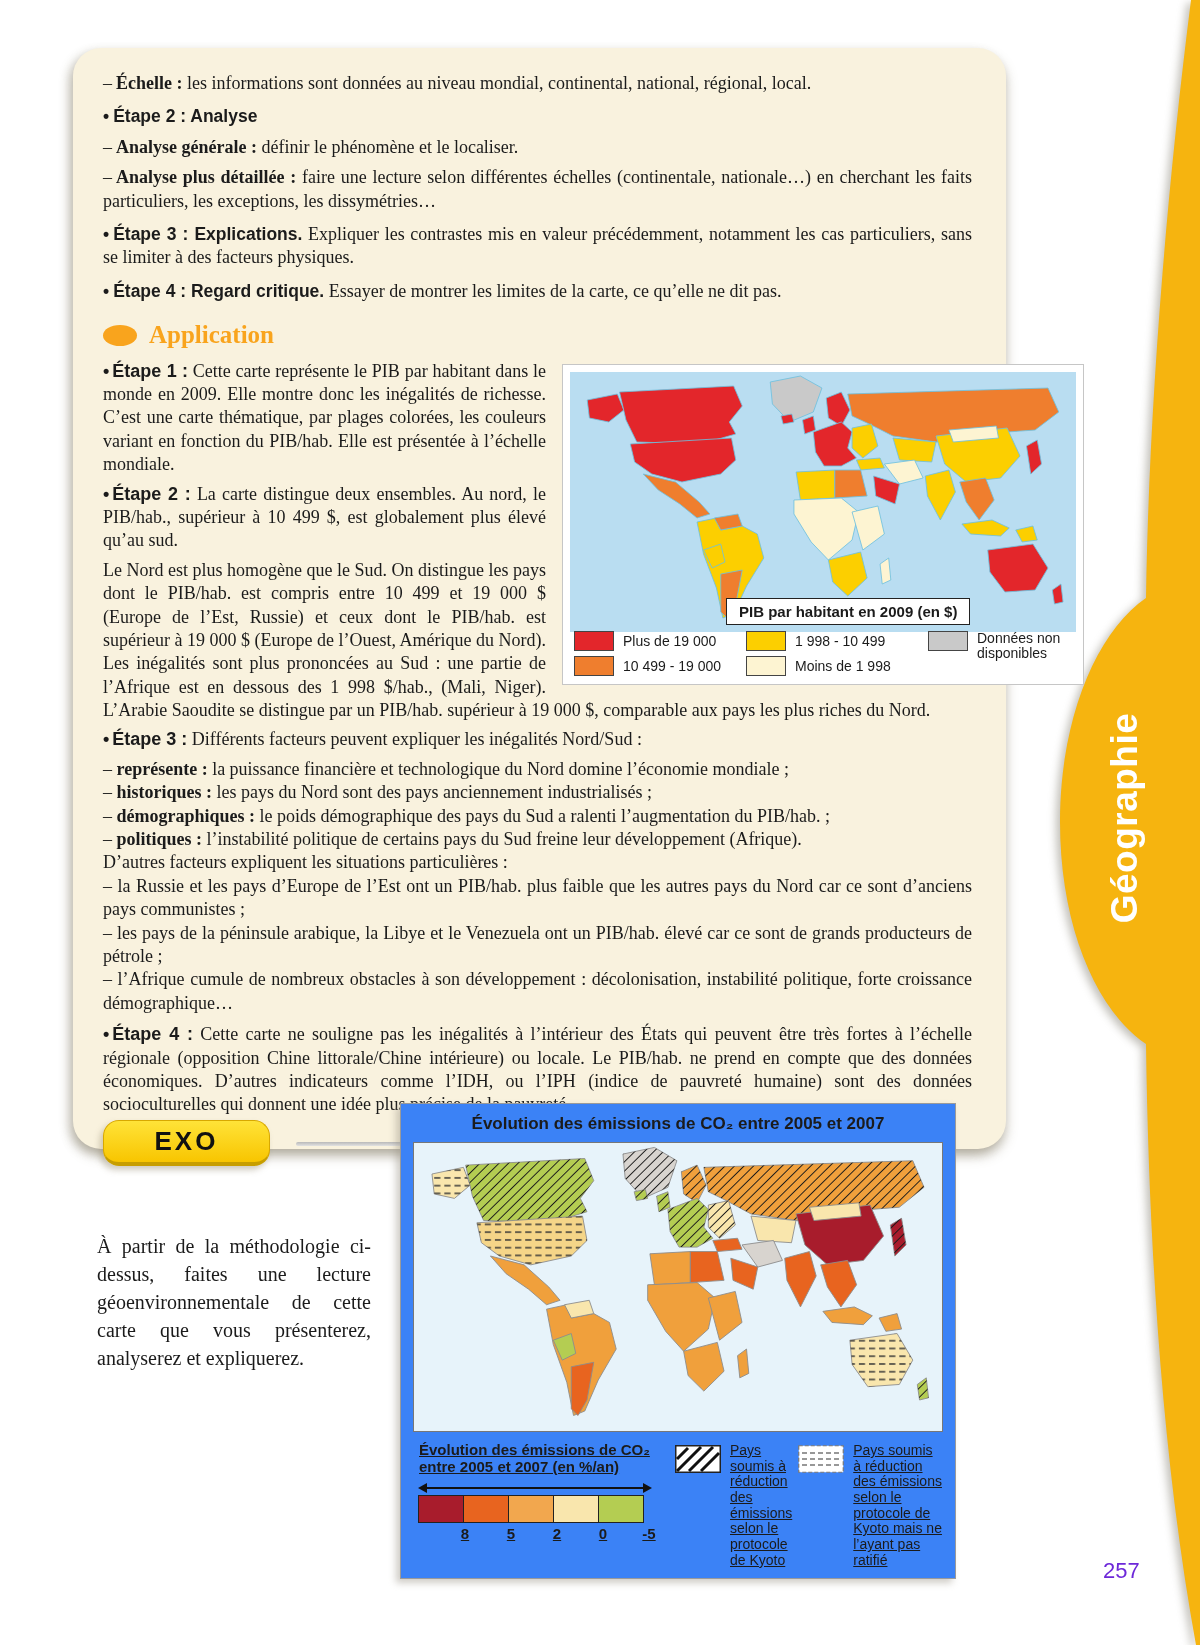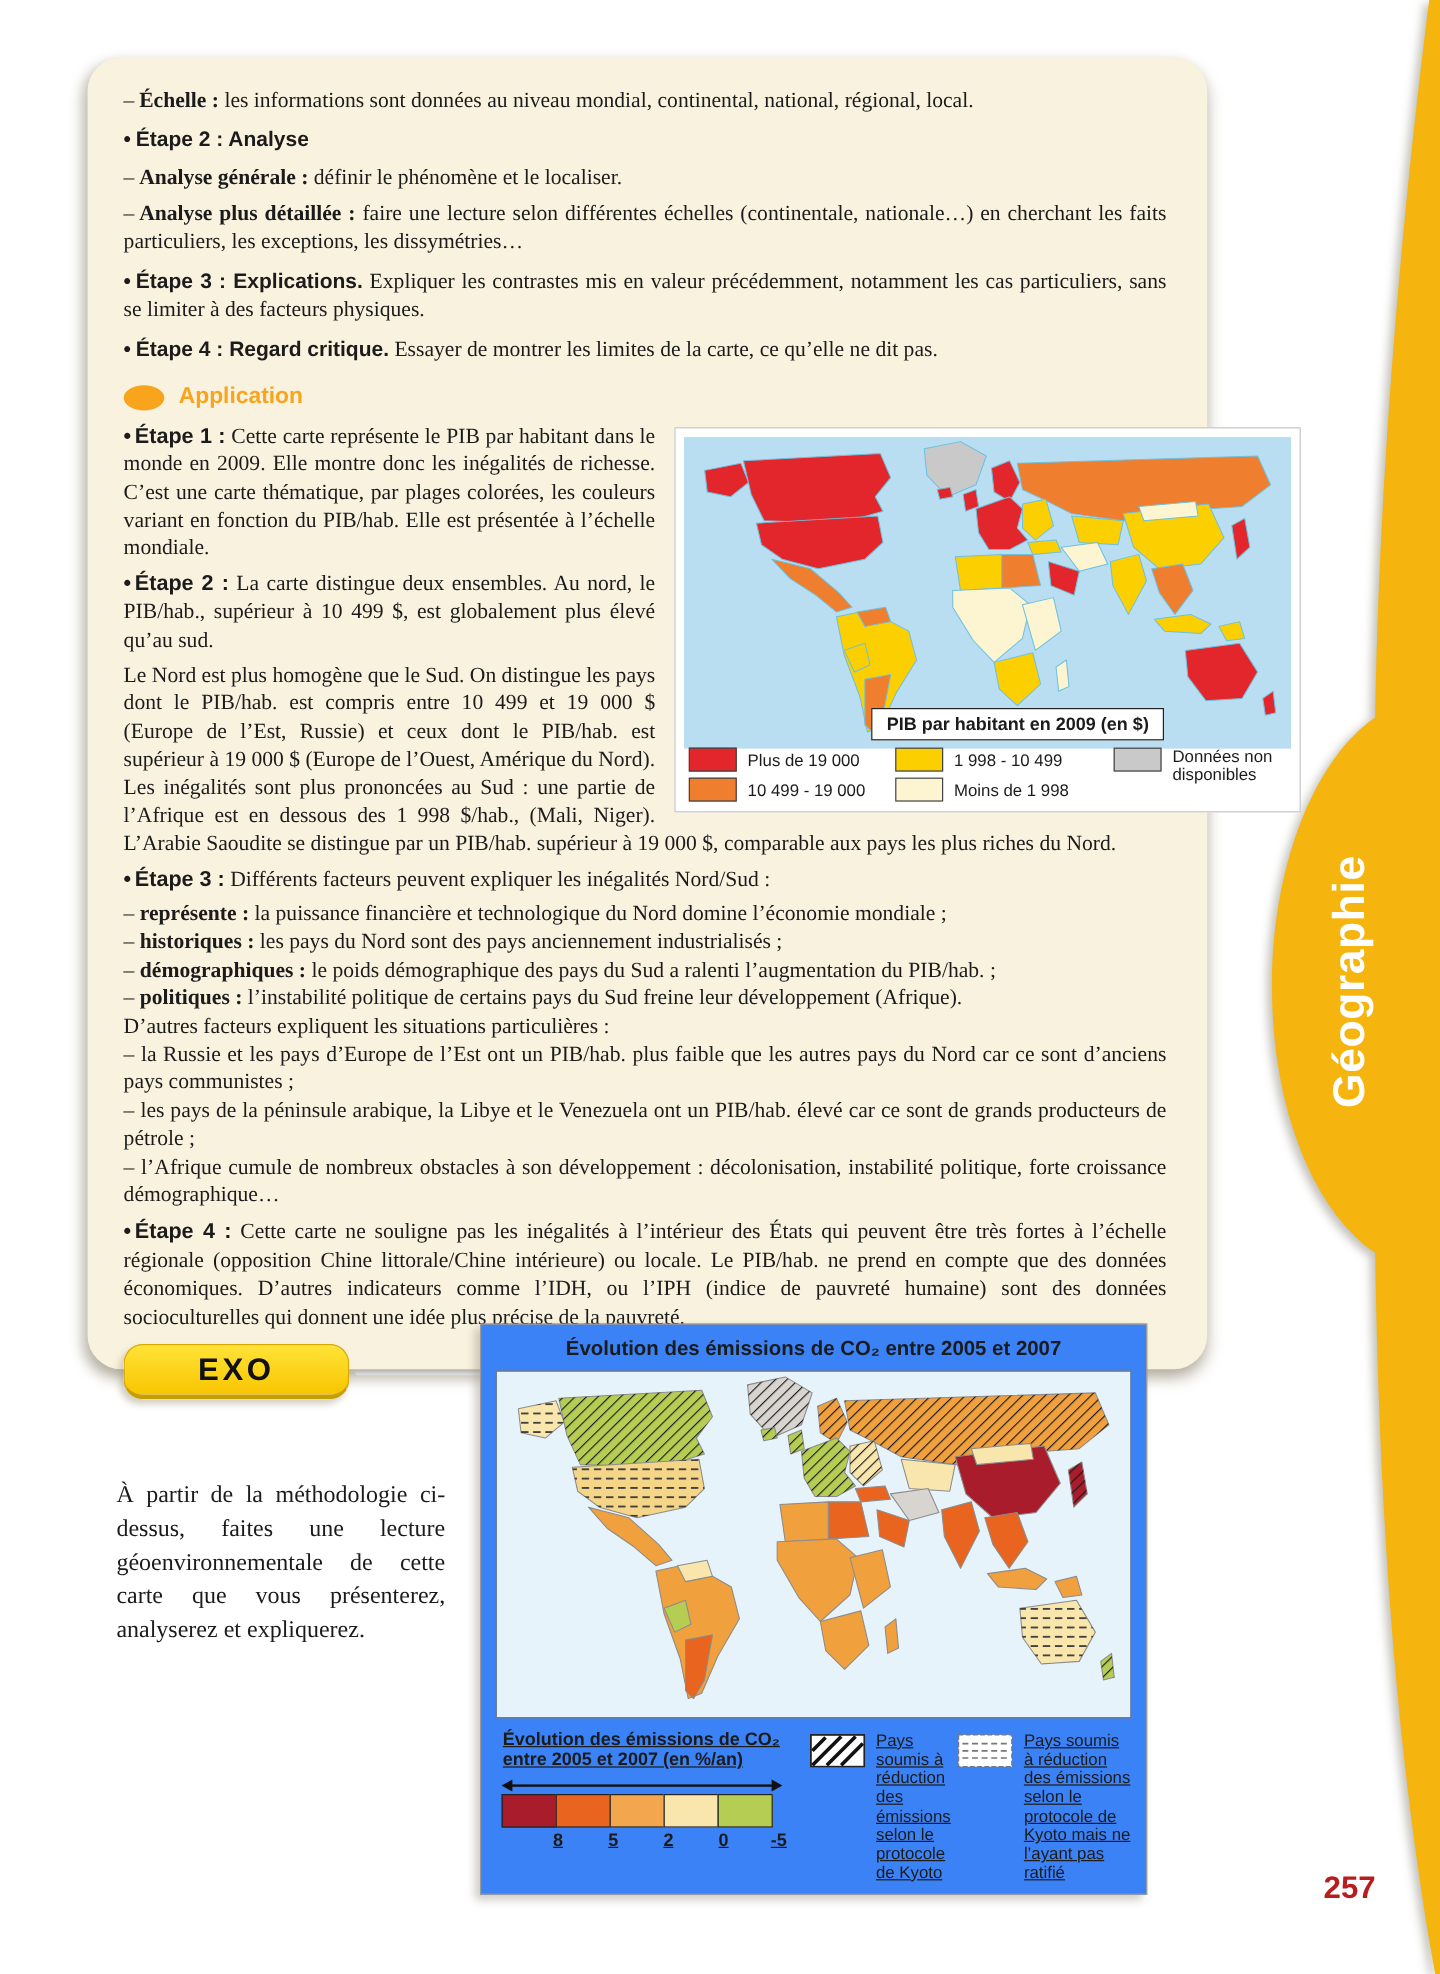--- a/index.html
+++ b/index.html
@@ -27,21 +27,21 @@
     font-size:18px; line-height:1.3;
   }
   .m-item { margin:0 0 7px; text-align:justify; }
   .m-item.head { margin-top:10px; }
   .serif-b { font-weight:bold; }
   .sans-b { font-family:"Liberation Sans", sans-serif; font-weight:bold; font-size:17.5px; }
   .marker { margin-right:4px; }
 
   .app-header { margin:16px 0 8px; display:flex; align-items:center; }
   .app-dot { width:34px; height:21px; background:#f9a41d; border-radius:50%; display:inline-block; margin-right:12px; }
-  .app-title { font-family:Liberation Sans, sans-serif; font-weight:bold; font-size:19px; color:#f9a41d;text-align:right; }
+  .app-title { font-family:Liberation Serif, serif; font-weight:bold; font-size:25px; color:#f9a41d;text-align:right; }
 
   .app-p { margin:0 0 6px; text-align:justify; }
   .app-p.tight { margin:0; }
   .etq { font-size:18px; }
   .blt { font-family:"Liberation Sans", sans-serif; font-weight:bold; margin-right:3px; }
 
   
   .map1-fig {
     float:right; width:522px; margin:4px -112px 10px 16px;
     background:#fff; border:1px solid #c6c6c6; padding:7px 7px 6px;
@@ -58,21 +58,21 @@
     font-family:"Liberation Sans", sans-serif; font-size:14px; line-height:1.05;
   }
   .lg-cell { display:flex; align-items:center; gap:9px; }
   .lg-cell.span2 { grid-column:3; grid-row:1/3; align-items:flex-start; }
   .lg-sw { width:40px; height:20px; border:1px solid #444; flex:0 0 auto; }
   .lg-lbl { white-space:nowrap; }
   .lg-cell.span2 .lg-lbl { white-space:normal; width:92px; }
 
   
   .exo-badge {
-    position:absolute; left:103px; top:1120px; width:188px; height:46px;
+    position:absolute; left:103px; top:1120px; width:167px; height:46px;
     background:linear-gradient(#ffe338,#f8c500); border-radius:16px;
     border:1px solid #d8a800; border-bottom:4px solid #c79e00;
     box-shadow:-3px 4px 6px rgba(140,130,100,.4);
     display:flex; align-items:center; justify-content:center;
     font-family:"Liberation Sans", sans-serif; font-weight:bold; font-size:26px;
     letter-spacing:3px; color:#111;
   }
   .exo-line { position:absolute; left:296px; top:1142px; width:108px; height:4px;
     background:linear-gradient(#b9b9b9,#e2e2e2); border-radius:2px; }
   .exo-text { position:absolute; left:97px; top:1232px; width:274px;
@@ -98,21 +98,21 @@
   .swatches { display:flex; width:232px; }
   .sw { width:46px; height:28px; border:1px solid #222; margin-left:-1px; flex:0 0 auto; }
   .ticks { display:flex; width:232px; font-weight:bold; font-size:15px; margin-top:2px; }
   .ticks span { width:46px; text-align:center; transform:translateX(23px); }
   .hatch-col { flex:1; display:flex; flex-direction:row; gap:6px; padding-top:2px; }
   .h-item { display:flex; gap:9px; align-items:flex-start; }
   .h-sw { flex:0 0 auto; margin-top:2px; }
   .h-txt { font-size:14px; line-height:1.12; }
 
   .page-number { position:absolute; left:1103px; top:1558px;
-    font-family:"Liberation Sans", sans-serif; font-weight:bold; font-size:26px; color:#b91c1c; }
+    font-family:"Liberation Sans", sans-serif; font-weight:normal; font-size:22px; color:#6d28d9; }
 </style>
 </head>
 <body>
 
 <div class="page">
 
   <svg class="side-band" viewBox="0 0 1200 1645">
     <path d="M1191,0 C1168,180 1149,400 1146,598 C1096,632 1060,720 1060,822 C1060,926 1096,1010 1146,1044 C1149,1260 1164,1470 1196,1645 L1200,1645 L1200,0 Z" fill="#f6b40f"></path>
   </svg>
   <div class="side-label">Géographie</div>

